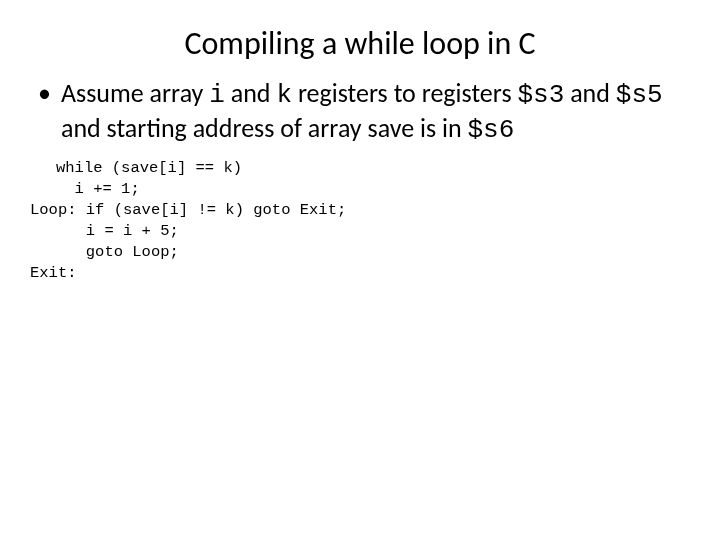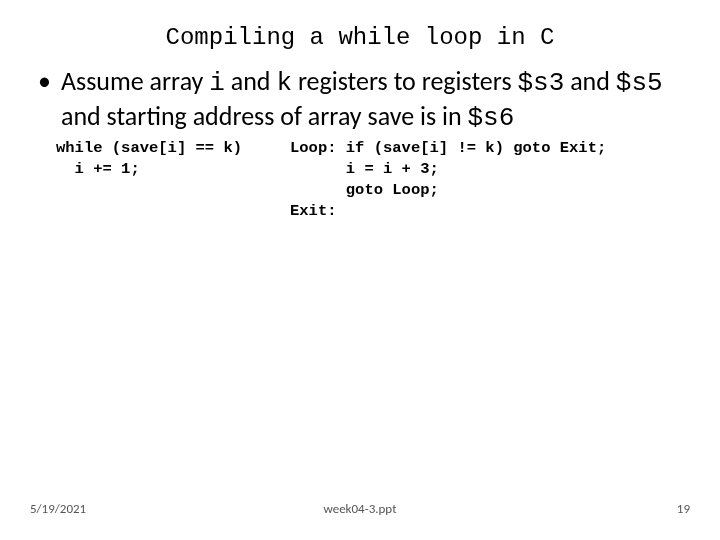--- a/index.html
+++ b/index.html
@@ -1,23 +1,23 @@
 <!DOCTYPE html>
 <html><head>
 <meta charset="utf-8">
 <style>
   * { margin: 0; padding: 0; box-sizing: border-box; }
   html, body { width: 720px; height: 540px; background: #fff; font-family: Calibri, Arial, sans-serif; color: #000; }
   .slide { width: 720px; height: 540px; position: relative; padding: 20px 30px 0 30px; }
-  .title { font-size: 24px; text-align: center; margin: 4px 0 14px 0; font-weight: 400; font-family: Liberation Mono, monospace; }
+  .title { font-size: 32px; text-align: center; margin: 4px 0 14px 0; font-weight: 400; }
   .bullet { display: flex; align-items: flex-start; font-size: 26px; line-height: 1.25; margin-left: 8px; }
   .bullet .dot { margin-right: 10px; font-size: 26px; line-height: 1.25; }
   .bullet .txt { flex: 1; }
   .mono { font-family: "Courier New", Courier, monospace; }
-  .codearea { display: flex; margin-top: 4px; font-family: "Courier New", Courier, monospace; font-size: 15.5px; font-weight: bold; line-height: 1.35; }
+  .codearea { display: flex; margin-top: 12px; font-family: "Courier New", Courier, monospace; font-size: 15.5px; font-weight: normal; line-height: 1.35; flex-direction: column; }
   .codeleft { width: 260px; padding-left: 26px; white-space: pre; }
   .coderight { flex: 1; white-space: pre; }
   .footer { position: absolute; bottom: 24px; left: 30px; right: 30px; display: flex; justify-content: space-between; font-size: 13px; color: #555; }
   .footer .center { position: absolute; left: 0; right: 0; text-align: center; }
   .footer .left, .footer .right { position: relative; z-index: 1; }
 </style>
 </head>
 <body>
 
 <div class="slide">
@@ -28,24 +28,19 @@
     <span class="dot">•</span>
     <span class="txt">
       <span>Assume array </span><span class="mono">i</span><span> and </span><span class="mono">k</span><span> registers to registers </span><span class="mono">$s3</span><span> and </span><span class="mono">$s5</span><span> and starting address of array save is in </span><span class="mono">$s6</span>
     </span>
   </div>
 
   <div class="codearea">
     <div class="codeleft">while (save[i] == k)
   i += 1;</div>
     <div class="coderight">Loop: if (save[i] != k) goto Exit;
-      i = i + 3;
+      i = i + 5;
       goto Loop;
 Exit:</div>
   </div>
 
-  <div class="footer">
-    <span class="left">5/19/2021</span>
-    <span class="center">week04-3.ppt</span>
-    <span class="right">19</span>
-  </div>
 
 </div>
 
 </body></html>

